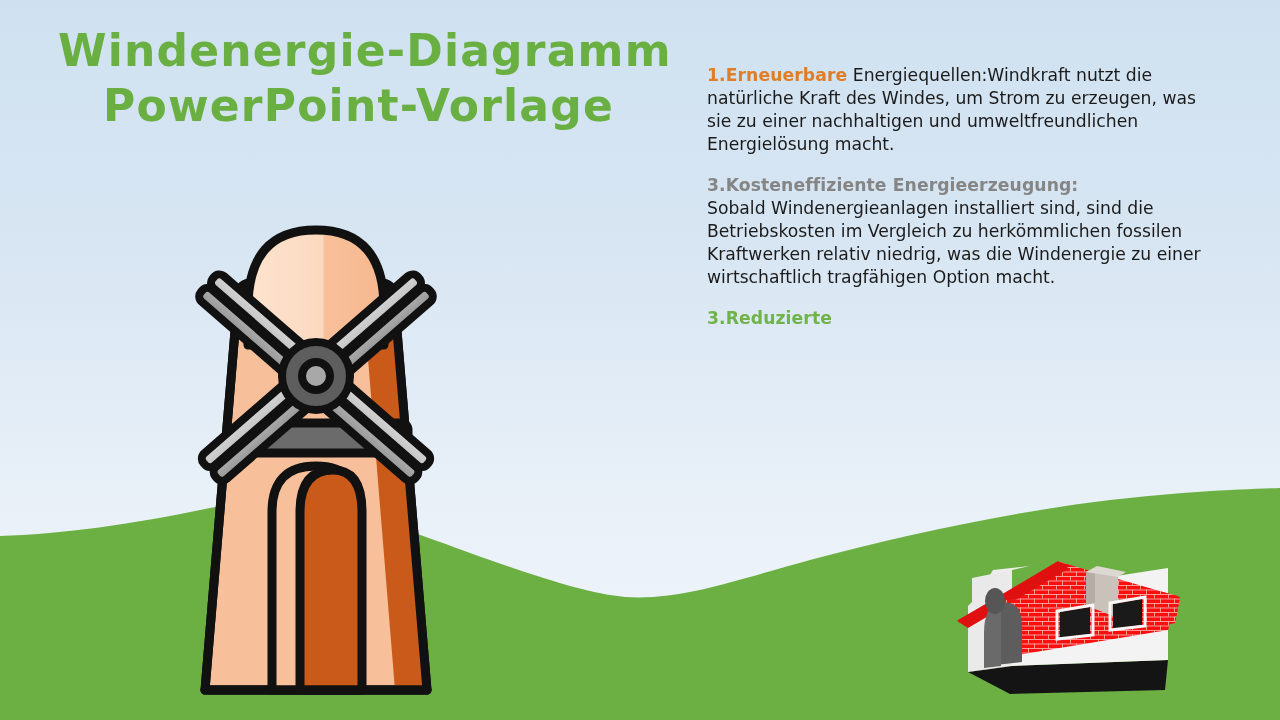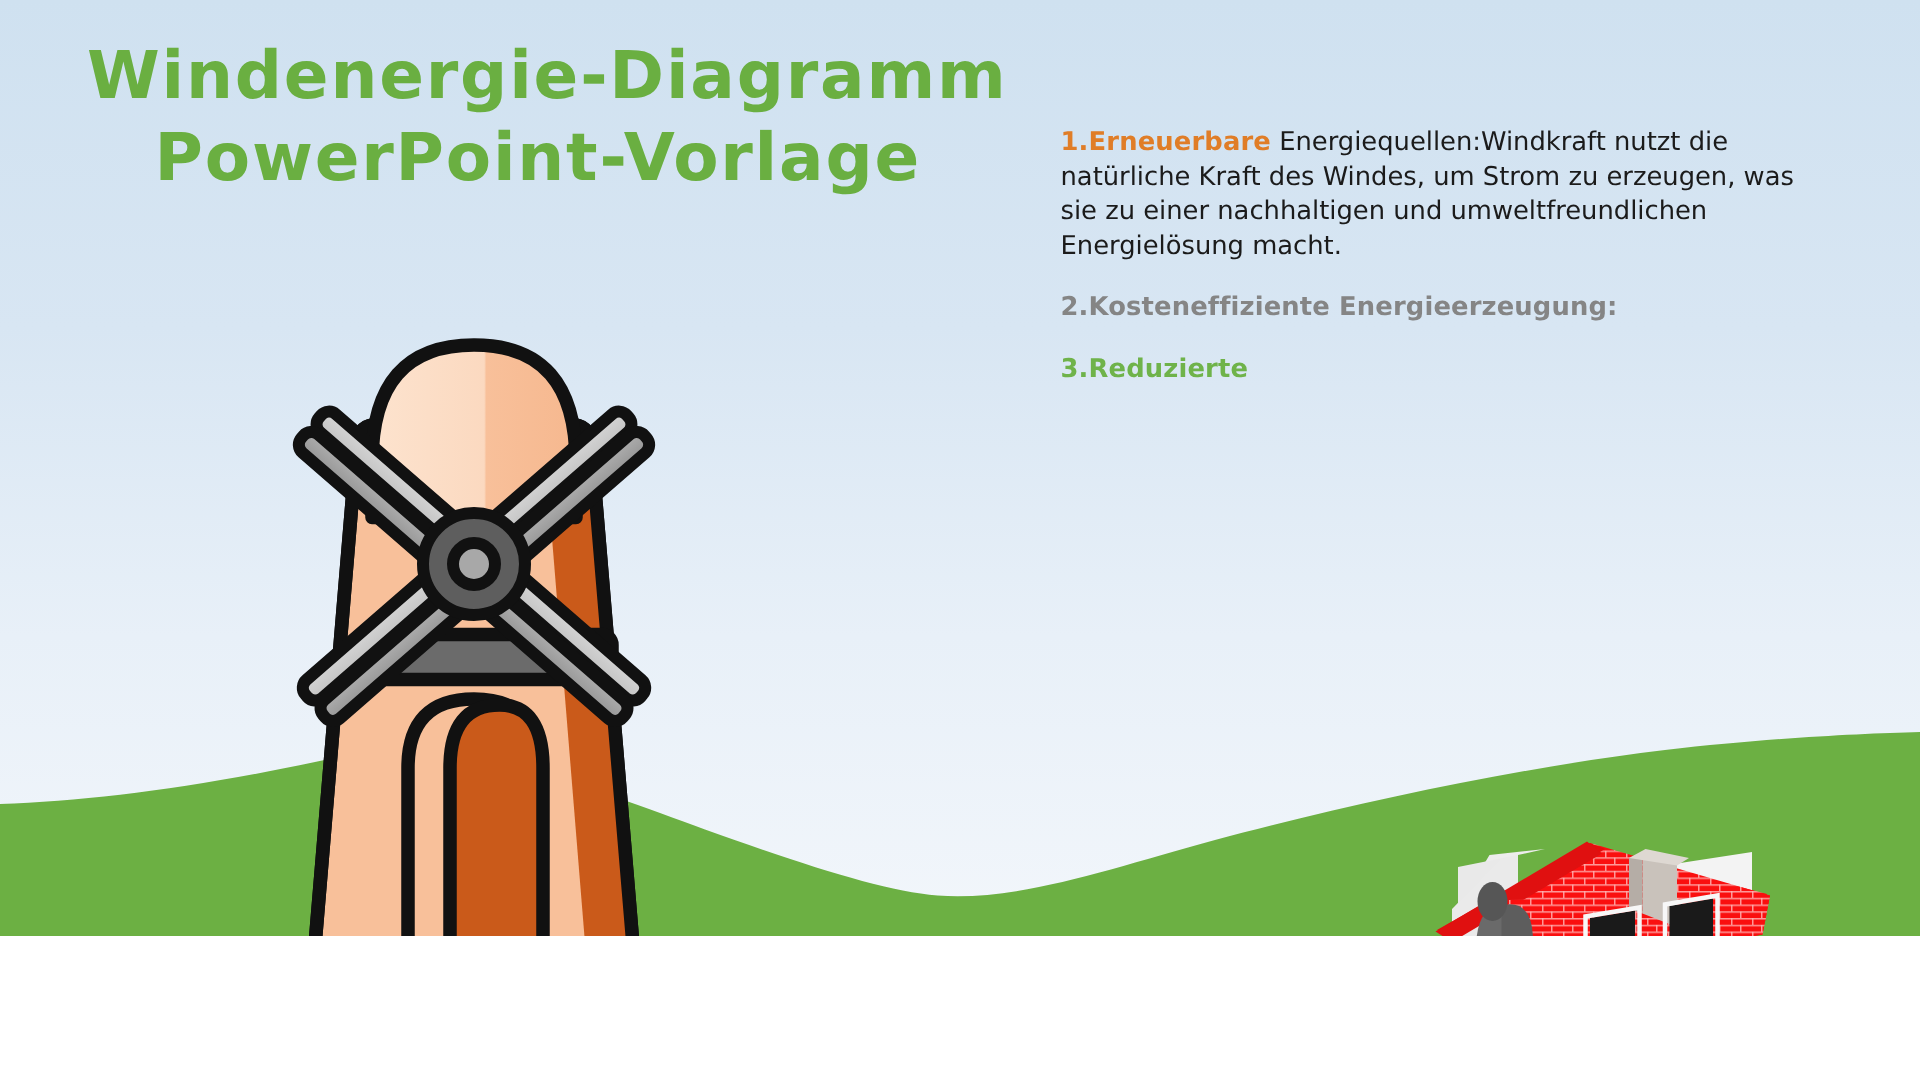--- a/index.html
+++ b/index.html
@@ -3,21 +3,21 @@
 <meta charset="utf-8">
 <style>
   html, body {
     margin: 0;
     padding: 0;
     background: #ffffff;
   }
   #slide {
     position: relative;
     width: 1280px;
-    height: 624px;
+    height: 720px;
     overflow: hidden;
     font-family: "DejaVu Sans", sans-serif;
     background: linear-gradient(180deg, #cfe1f0 0%, #d8e6f3 35%, #e8f0f8 68%, #f2f6fb 100%);
   }
   #bg-svg, #art-svg {
     position: absolute;
     left: 0;
     top: 0;
     width: 1280px;
     height: 720px;
@@ -42,21 +42,21 @@
   }
   .title-line-2 {
     text-align: right;
     padding-right: 44px;
   }
 
   
   #text-column {
     position: absolute;
     left: 707px;
-    top: 84px;
+    top: 64px;
     width: 512px;
     z-index: 5;
   }
   .para {
     margin-bottom: 18px;
     font-size: 17.2px;
     line-height: 1.335;
     color: #1b1b1b;
     font-family: "DejaVu Sans", sans-serif;
   }
@@ -90,21 +90,22 @@
   </div>
 
   <div id="text-column">
 
     <div class="para p1">
       <span class="para-heading h-orange" style="color: rgb(224, 125, 39);">1.Erneuerbare</span>
       <span class="para-body">Energiequellen:Windkraft nutzt die natürliche Kraft des Windes, um Strom zu erzeugen, was sie zu einer nachhaltigen und umweltfreundlichen Energielösung macht.</span>
     </div>
 
     <div class="para p2">
-      <span class="para-heading h-gray" style="color: rgb(133, 133, 133);">2.Kosteneffiziente Energieerzeugung:</span>
+      <span class="para-heading h-gray" style="color: rgb(133, 133, 133);">3.Kosteneffiziente Energieerzeugung:</span>
+      <span class="para-body">Sobald Windenergieanlagen installiert sind, sind die Betriebskosten im Vergleich zu herkömmlichen fossilen Kraftwerken relativ niedrig, was die Windenergie zu einer wirtschaftlich tragfähigen Option macht.</span>
     </div>
 
     <div class="para p3">
       <span class="para-heading h-green" style="color: rgb(111, 179, 74);">3.Reduzierte</span>
     </div>
 
   </div>
 
   <svg id="art-svg" viewBox="0 0 1280 720" preserveAspectRatio="none">
 

